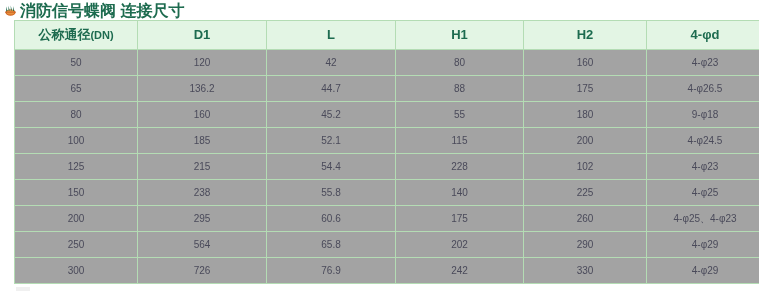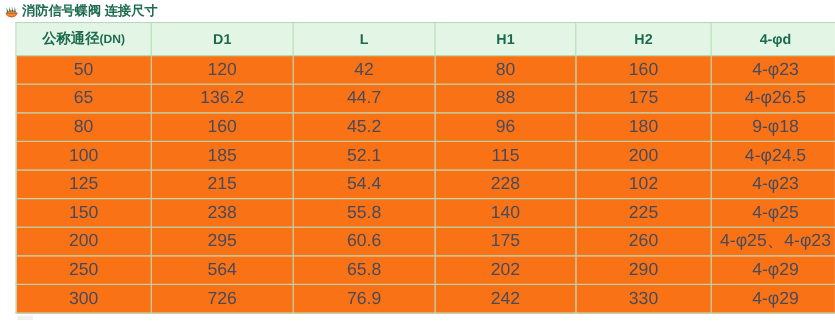--- a/index.html
+++ b/index.html
@@ -33,21 +33,21 @@
   }
   .title-icon {
     width: 13px;
     height: 13px;
     flex: 0 0 13px;
     position: relative;
     display: inline-block;
   }
   .title-icon svg { display: block; }
   .title-text {
-    font-size: 12px;
+    font-size: 16px;
     font-weight: bold;
     color: #1d6b4f;
     letter-spacing: 0px;
     line-height: 15px;
   }
 
   
   .table-wrap {
     position: absolute;
     left: 14px;
@@ -81,23 +81,23 @@
     font-weight: bold;
     height: 28px;
     line-height: 28px;
     margin-left: 12px;
   }
   table.spec thead th .sub {
     font-size: 11px;
     font-weight: bold;
   }
   table.spec tbody td {
-    background: #f97316;
+    background: #a3a3a3;
     color: #4a4a5a;
-    font-size: 16px;
+    font-size: 10px;
     font-weight: normal;
     height: 25px;
     line-height: 25px;
     white-space: nowrap;
   }
 
   
   .artifact {
     position: absolute;
     left: 16px;
@@ -162,21 +162,21 @@
             <td><span>136.2</span></td>
             <td><span>44.7</span></td>
             <td><span>88</span></td>
             <td><span>175</span></td>
             <td><span>4-φ26.5</span></td>
           </tr>
           <tr>
             <td><span>80</span></td>
             <td><span>160</span></td>
             <td><span>45.2</span></td>
-            <td><span>96</span></td>
+            <td><span>55</span></td>
             <td><span>180</span></td>
             <td><span>9-φ18</span></td>
           </tr>
           <tr>
             <td><span>100</span></td>
             <td><span>185</span></td>
             <td><span>52.1</span></td>
             <td><span>115</span></td>
             <td><span>200</span></td>
             <td><span>4-φ24.5</span></td>

